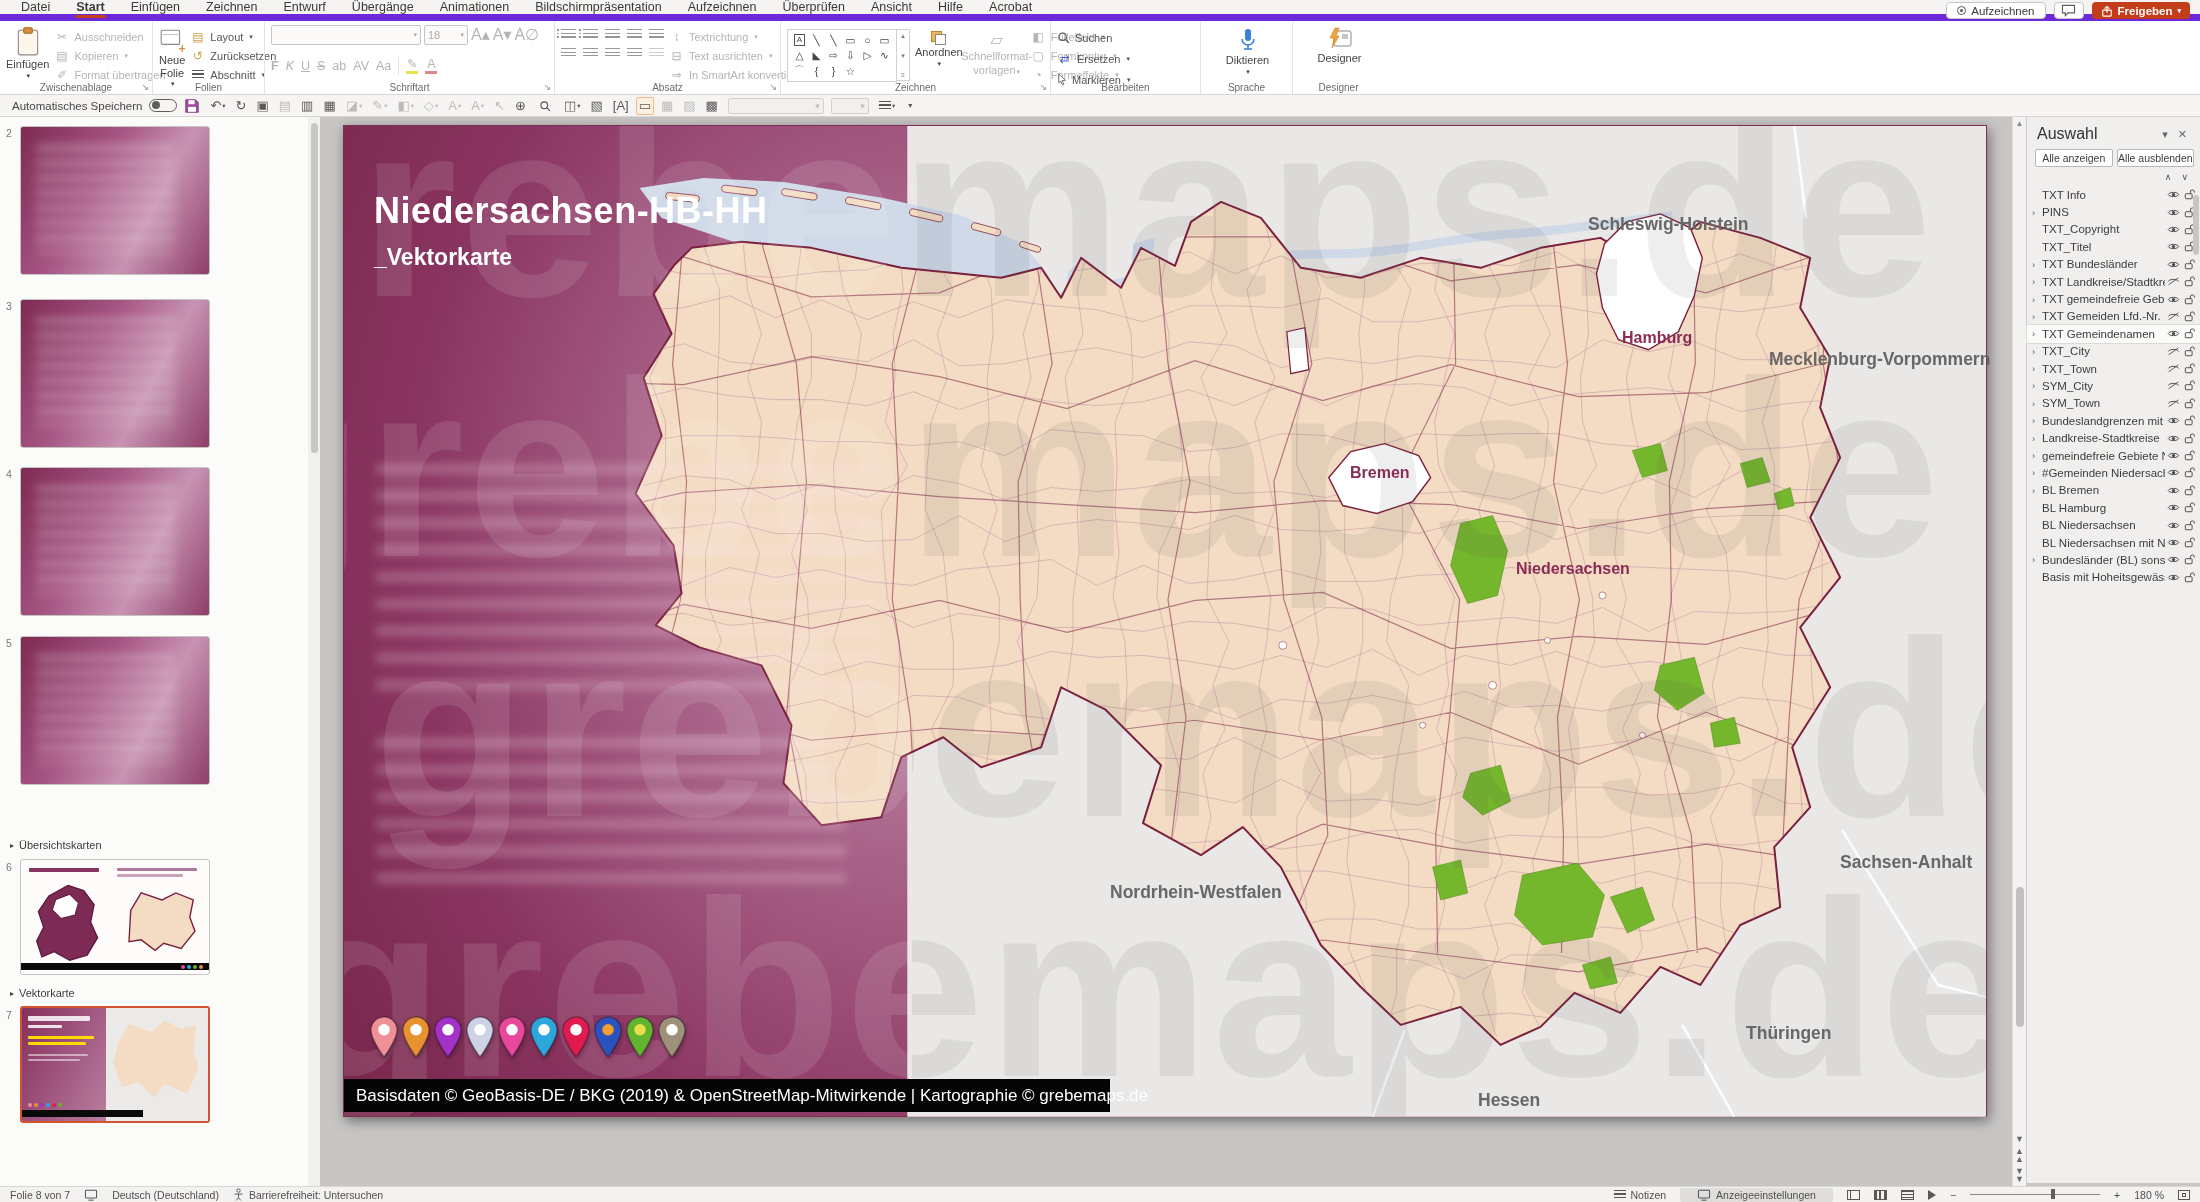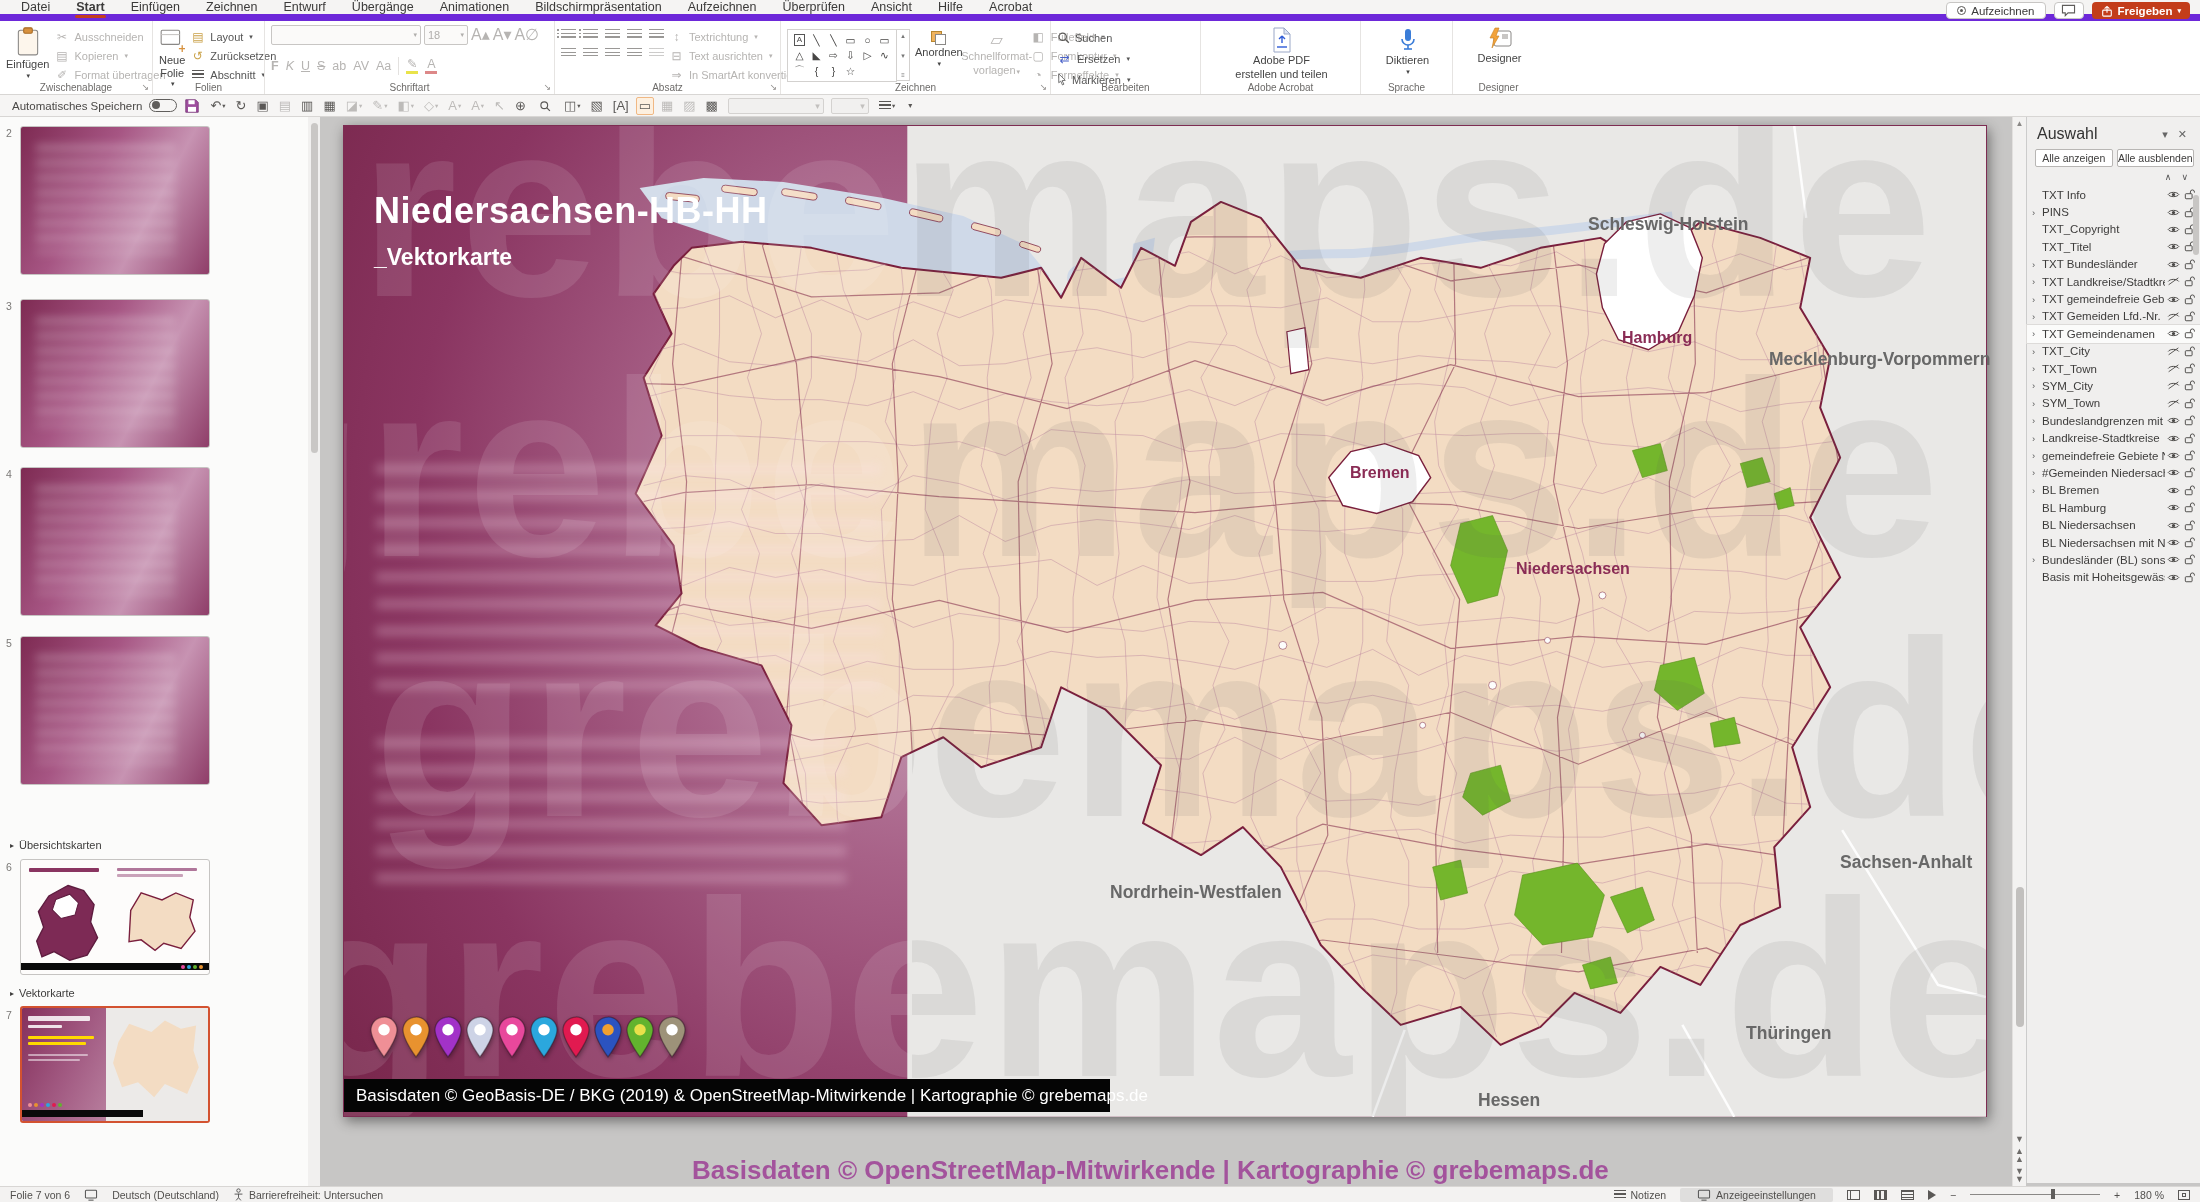--- a/index.html
+++ b/index.html
@@ -398,33 +398,20 @@
         <svg width="10" height="13" viewBox="0 0 12 16">
             <path d="M2 1l8 8-4 .5 2.4 4.2-1.8 1L4.4 10 2 12z" fill="#fff" stroke="#555" stroke-width="1"></path>
           </svg>
         <span>Markieren</span>
           <span class="caret">▾</span>
         </span>
     </div>
     <span class="rgroup-label">Bearbeiten</span>
   </div>
 
-  <div class="rgroup" style="width:160px;justify-content:center">
-    <div class="bigbtn" style="width:130px">
-      <svg width="24" height="26" viewBox="0 0 24 26">
-          <path d="M4 1h10l6 6v18H4z" fill="#fff" stroke="#9aa7c7"></path>
-          <path d="M14 1l6 6h-6z" fill="#dce4f5" stroke="#9aa7c7"></path>
-          <path d="M12 16V9m0 0l-3 3m3-3l3 3" stroke="#2f5bd7" fill="none" stroke-width="1.4"></path>
-          <path d="M7 20h10" stroke="#2f5bd7" stroke-width="1.4"></path>
-        </svg>
-      <span>Adobe PDF</span>
-      <span>erstellen und teilen</span>
-    </div>
-    <span class="rgroup-label">Adobe Acrobat</span>
-  </div>
 
   <div class="rgroup" style="width:92px;justify-content:center">
     <div class="bigbtn">
       <svg width="20" height="26" viewBox="0 0 20 26">
           <rect x="7" y="2" width="6" height="12" rx="3" fill="#3b7dd8"></rect>
           <path d="M4 12a6 6 0 0 0 12 0" fill="none" stroke="#3b7dd8" stroke-width="1.6"></path>
           <line x1="10" y1="18" x2="10" y2="22" stroke="#3b7dd8" stroke-width="1.6"></line>
           <line x1="6" y1="22" x2="14" y2="22" stroke="#3b7dd8" stroke-width="1.6"></line>
         </svg>
       <span>Diktieren</span>
@@ -802,21 +789,20 @@
         <span class="map-label" data-kind="neighbor" style="left: 1496px; top: 726px;">Sachsen-Anhalt</span>
 
         <span class="map-label" data-kind="neighbor" style="left: 1402px; top: 897px;">Thüringen</span>
 
         <span class="map-label" data-kind="neighbor" style="left: 1134px; top: 964px;">Hessen</span>
       </div>
 
     <div class="slide-caption">Basisdaten © GeoBasis-DE / BKG (2019) &amp; OpenStreetMap-Mitwirkende | Kartographie © grebemaps.de</div>
   </div>
 
-  <div class="canvas-footer">Basisdaten ©  OpenStreetMap-Mitwirkende | Kartographie © grebemaps.de</div>
 </div>
 
 <div class="canvas-scrollbar">
   <div class="cs-arrow">▲</div>
   <div class="cs-thumb"></div>
   <div class="cs-bottom">
     <span class="cs-chev">▼</span>
     <span class="cs-chev">▲<br>▲</span>
     <span class="cs-chev">▼<br>▼</span>
   </div>
@@ -1251,21 +1237,21 @@
             <path d="M8.6 6V3.8a2.6 2.6 0 0 1 5.2 0V4.6" fill="none" stroke="currentColor" stroke-width="1.2"></path>
           </svg>
         </span>
       </div>
     </div>
   <div class="pane-scroll"></div>
 </div>
 
 <div class="statusbar">
   <span class="sb-item">
-      <span>Folie 7 von 6</span>
+      <span>Folie 8 von 7</span>
     </span>
   <span class="sb-item">
     <svg width="14" height="12" viewBox="0 0 16 14">
         <rect x="1.5" y="1.5" width="13" height="9" rx="1" fill="none" stroke="#555" stroke-width="1.2"></rect>
         <line x1="5" y1="13" x2="11" y2="13" stroke="#555" stroke-width="1.2"></line>
       </svg>
   </span>
   <span class="sb-item">
       <span>Deutsch (Deutschland)</span>
     </span>

